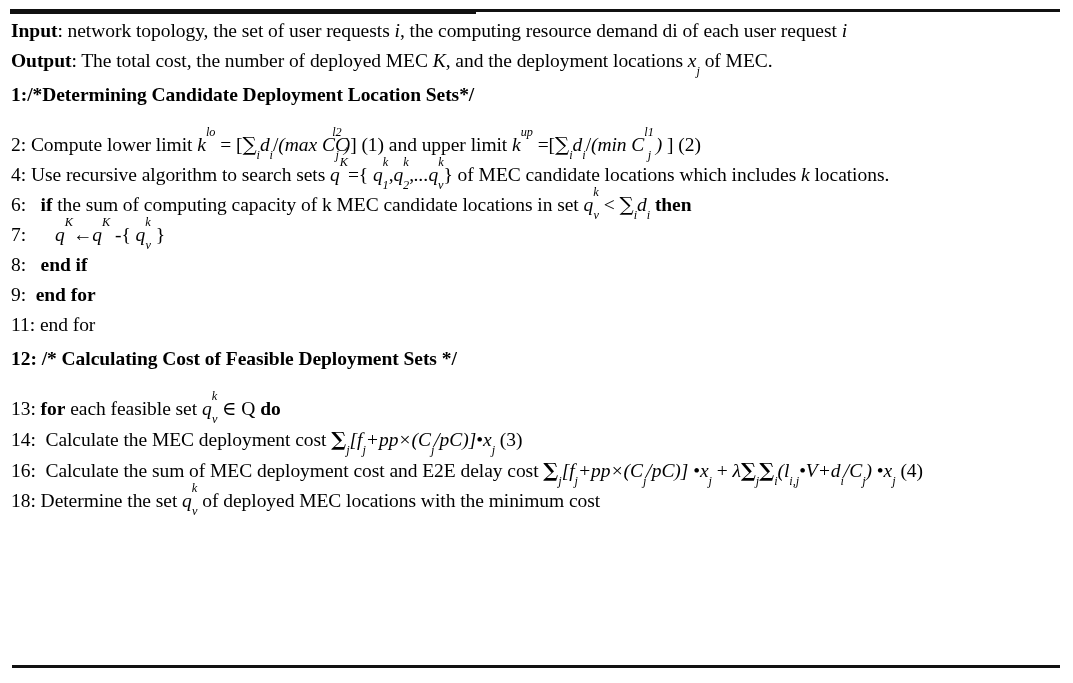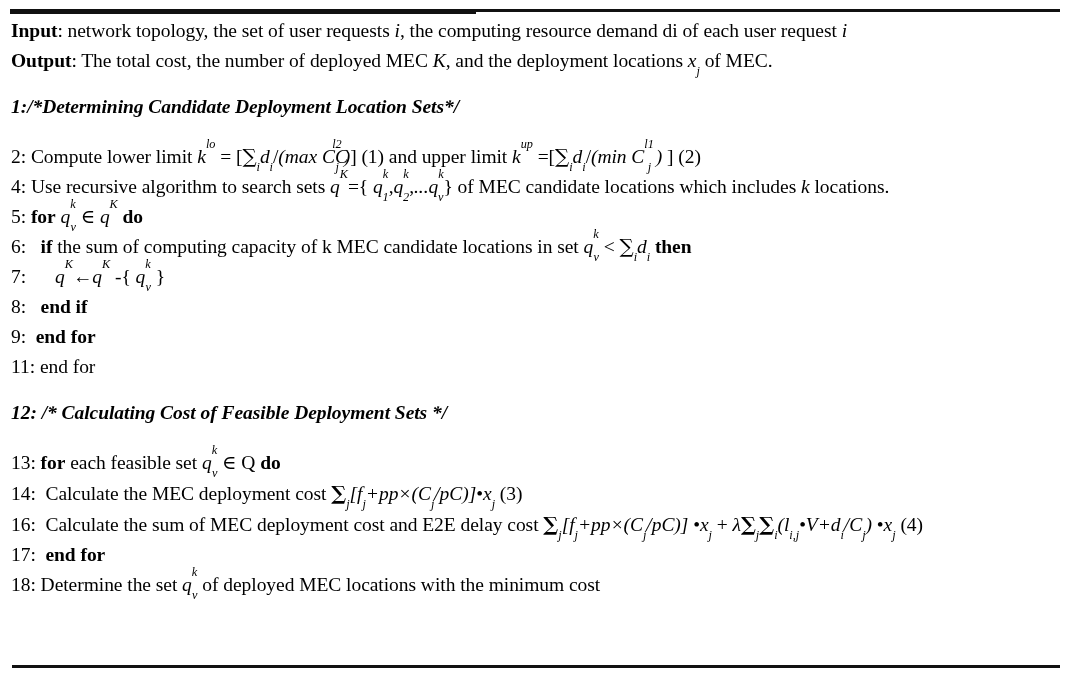--- a/index.html
+++ b/index.html
@@ -50,21 +50,21 @@
     width: 1057px;
   }
   .line {
     position: relative;
     font-size: 19.5px;
     line-height: 30px;
     white-space: nowrap;
     padding-left: 11px;
     letter-spacing: -0.05px;
   }
-  .line.gap-before { margin-top: 16px; font-style: italic; }
+  .line.gap-before { margin-top: 4px; }
   .line.gap-before-sm { margin-top: 20px; }
 
   .b { font-weight: bold; }
   .i { font-style: italic; }
 
   
   .m { font-style: italic; }
   sup, sub {
     font-size: 0.63em;
     line-height: 0;
@@ -109,23 +109,20 @@
 
     <div class="line gap-before-sm">
       <span>2:&nbsp;</span><span>Compute lower limit <span class="m">k<sup>lo</sup></span> = [<span class="sigma">∑</span><span class="m"><sub>i</sub>d<sub>i</sub></span>/<span class="i">(max C<span class="stack">C</span></span><span class="i"></span><span class="i" style="margin-left:-1.05em;">&nbsp;</span><span class="i"><sup>l2</sup><sub style="margin-left:-0.5em;">j</sub> )</span>] (1) and upper limit <span class="m">k<sup>up</sup></span> =[<span class="sigma">∑</span><span class="m"><sub>i</sub>d<sub>i</sub></span>/<span class="i">(min C</span><span class="i"><sup>l1</sup><sub style="margin-left:-0.5em;">j</sub> )</span> ] (2)</span>
     </div>
 
 
     <div class="line">
       <span>4:&nbsp;</span><span>Use recursive algorithm to search sets <span class="m">q<sup>K</sup></span>={ <span class="m">q<sup>k</sup><sub style="margin-left:-0.45em;">1</sub></span>,<span class="m">q<sup>k</sup><sub style="margin-left:-0.45em;">2</sub></span>,<span class="m">...q<sup>k</sup><sub style="margin-left:-0.45em;">v</sub></span>} of MEC candidate locations which includes <span class="m">k</span> locations.</span>
     </div>
 
-    <div class="line">
-      <span>5:&nbsp;</span><span class="b">for</span> <span class="m">q<sup>k</sup><sub style="margin-left:-0.42em;">v</sub></span> ∈ <span class="m">q<sup>K</sup></span> <span class="b">do</span>
-    </div>
 
     <div class="line">
       <span>6:&nbsp;&nbsp;&nbsp;</span><span class="b">if</span> <span>the sum of computing capacity of k MEC candidate locations in set <span class="m">q<sup>k</sup><sub style="margin-left:-0.42em;">v</sub></span> &lt; <span class="sigma">∑</span><span class="m"><sub>i</sub>d<sub>i</sub></span></span> <span class="b">then</span>
     </div>
 
     <div class="line">
       <span>7:&nbsp;&nbsp;&nbsp;&nbsp;&nbsp;&nbsp;</span><span><span class="m">q<sup>K</sup></span>←<span class="m">q<sup>K</sup></span> -{ <span class="m">q<sup>k</sup><sub style="margin-left:-0.42em;">v</sub></span> }</span>
     </div>
 
     <div class="line">
@@ -151,23 +148,20 @@
 
     <div class="line">
       <span>14:&nbsp;&nbsp;</span><span>Calculate the MEC deployment cost <span class="sigma bigsum i">∑</span><span class="i"><sub>j</sub>[f<sub>j</sub>+pp×(C<sub>j</sub>/pC)]</span>•<span class="m">x<sub>j</sub></span> (3)</span>
     </div>
 
 
     <div class="line">
       <span>16:&nbsp;&nbsp;</span><span>Calculate the sum of MEC deployment cost and E2E delay cost <span class="sigma bigsum i">∑</span><span class="i"><sub>j</sub>[f<sub>j</sub>+pp×(C<sub>j</sub>/pC)]</span> •<span class="m">x<sub>j</sub></span> + <span class="m">λ</span><span class="sigma bigsum i">∑</span><span class="i"><sub>j</sub></span><span class="sigma bigsum i">∑</span><span class="i"><sub>i</sub>(l<sub>i,j</sub>•V+d<sub>i</sub>/C<sub>j</sub>)</span> •<span class="m">x<sub>j</sub></span> (4)</span>
     </div>
 
-    <div class="line">
-      <span>17:&nbsp;&nbsp;</span><span class="b">end for</span>
-    </div>
 
     <div class="line">
       <span>18:&nbsp;</span><span>Determine the set <span class="m">q<sup>k</sup><sub style="margin-left:-0.42em;">v</sub></span> of deployed MEC locations with the minimum cost</span>
     </div>
 
   </div>
 
   <div class="rule-bottom"></div>
 </div>
 

